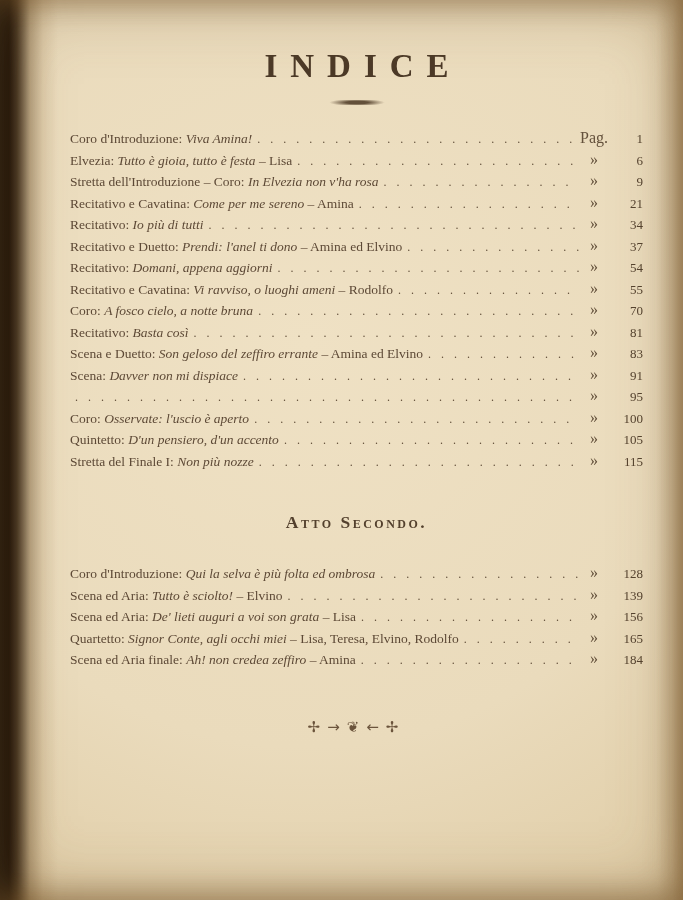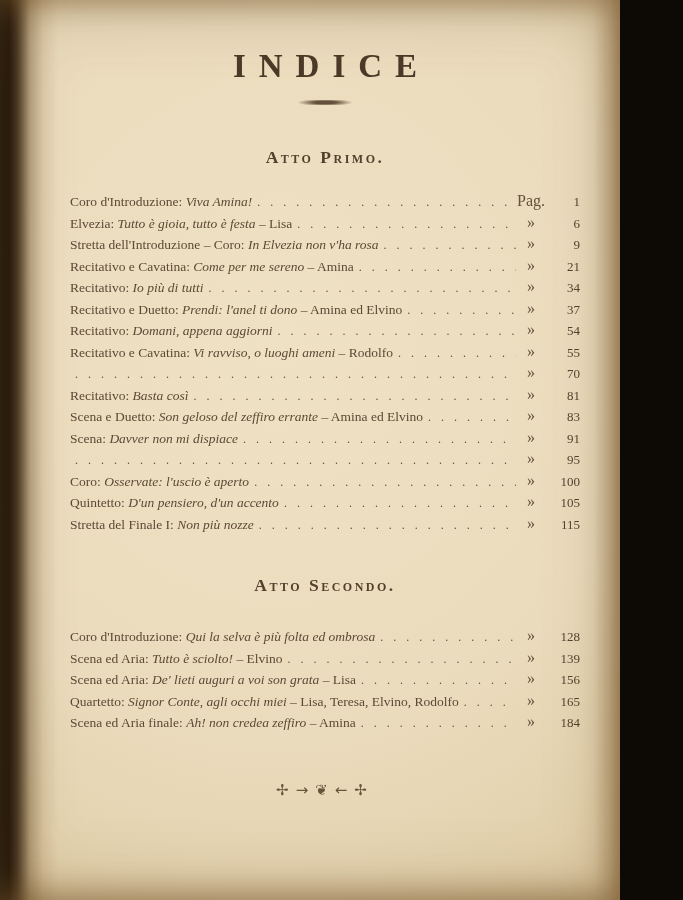--- a/index.html
+++ b/index.html
@@ -1,19 +1,19 @@
 <!DOCTYPE html>
 <html><head>
 <meta charset="utf-8">
 <style>
   html,body { margin:0; padding:0; background:#0d0905; }
   body { width:683px; height:900px; overflow:hidden;
          font-family:"Liberation Serif","DejaVu Serif",serif; }
 
-  .page { position:relative; width:620px; height:900px; overflow:hidden;
+  .page { position:relative; width:683px; height:900px; overflow:hidden;
           background:
             radial-gradient(ellipse 120% 90% at 45% 38%, #efe1c4 0%, #eadbbc 50%, #e0cda7 80%, #d2bc91 100%);
   }
 
   
   .binding { position:absolute; left:0; top:0; bottom:0; width:58px; pointer-events:none;
     background: linear-gradient(90deg,
       #0a0604 0px, #170e07 9px, rgba(47,31,15,.88) 17px,
       rgba(110,82,45,.42) 30px, rgba(150,115,70,.16) 43px, rgba(0,0,0,0) 58px);
   }
@@ -61,21 +61,20 @@
 </head>
 <body>
 
 <div class="page">
   <div class="content">
     <h1 class="book-title">INDICE</h1>
     <div class="title-rule"></div>
 
     <div id="toc">
   <section class="toc-section">
-    <h2 class="section-heading">Atto Primo.</h2>
     <div class="entries">
   <div class="entry">
               <span class="entry-text"><span class="entry-prefix">Coro d'Introduzione: </span><span class="entry-title">Viva Amina!</span><span class="entry-suffix"></span></span>
               <span class="leader">. . . . . . . . . . . . . . . . . . . . . . . . . . . . . . . . . . . . . . . . . . . . . . . . . . . . . . . . . . . . . . . . . . . . . . . . . . . . . . . . . . . . . . . . . . </span>
               <span class="marker">Pag.</span>
               <span class="pagenum">1</span>
             </div>
 
   <div class="entry">
               <span class="entry-text"><span class="entry-prefix">Elvezia: </span><span class="entry-title">Tutto è gioia, tutto è festa</span><span class="entry-suffix"> – Lisa</span></span>
@@ -120,20 +119,21 @@
             </div>
 
   <div class="entry">
               <span class="entry-text"><span class="entry-prefix">Recitativo e Cavatina: </span><span class="entry-title">Vi ravviso, o luoghi ameni</span><span class="entry-suffix"> – Rodolfo</span></span>
               <span class="leader">. . . . . . . . . . . . . . . . . . . . . . . . . . . . . . . . . . . . . . . . . . . . . . . . . . . . . . . . . . . . . . . . . . . . . . . . . . . . . . . . . . . . . . . . . . </span>
               <span class="marker">»</span>
               <span class="pagenum">55</span>
             </div>
 
   <div class="entry">
+              <span class="entry-text"><span class="entry-prefix">Coro: </span><span class="entry-title">A fosco cielo, a notte bruna</span><span class="entry-suffix"></span></span>
               <span class="leader">. . . . . . . . . . . . . . . . . . . . . . . . . . . . . . . . . . . . . . . . . . . . . . . . . . . . . . . . . . . . . . . . . . . . . . . . . . . . . . . . . . . . . . . . . . </span>
               <span class="marker">»</span>
               <span class="pagenum">70</span>
             </div>
 
   <div class="entry">
               <span class="entry-text"><span class="entry-prefix">Recitativo: </span><span class="entry-title">Basta così</span><span class="entry-suffix"></span></span>
               <span class="leader">. . . . . . . . . . . . . . . . . . . . . . . . . . . . . . . . . . . . . . . . . . . . . . . . . . . . . . . . . . . . . . . . . . . . . . . . . . . . . . . . . . . . . . . . . . </span>
               <span class="marker">»</span>
               <span class="pagenum">81</span>

